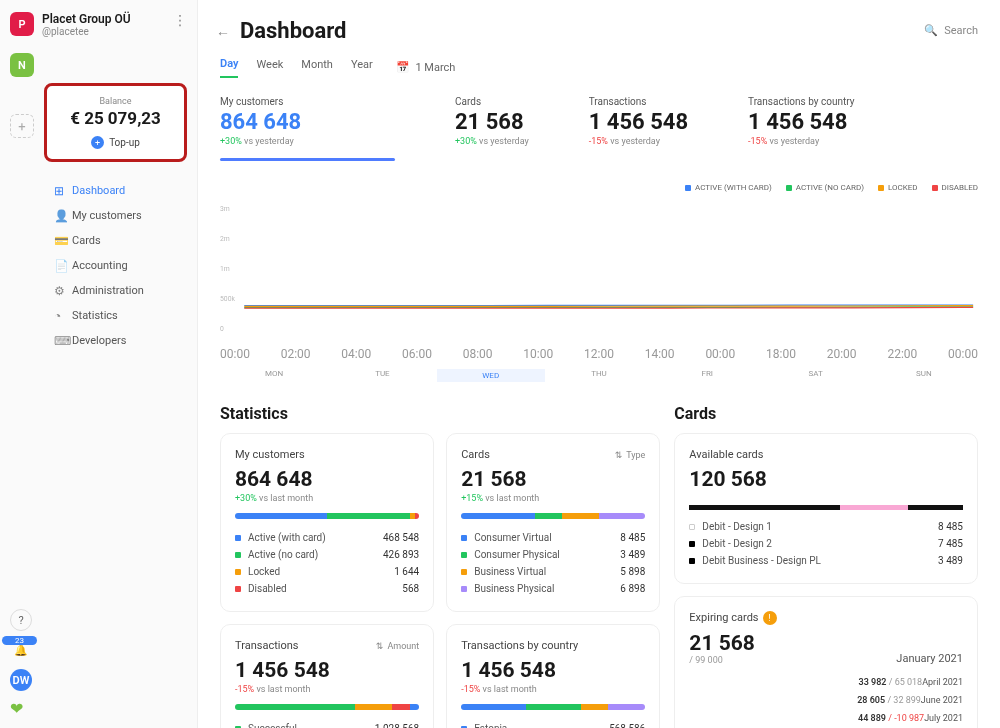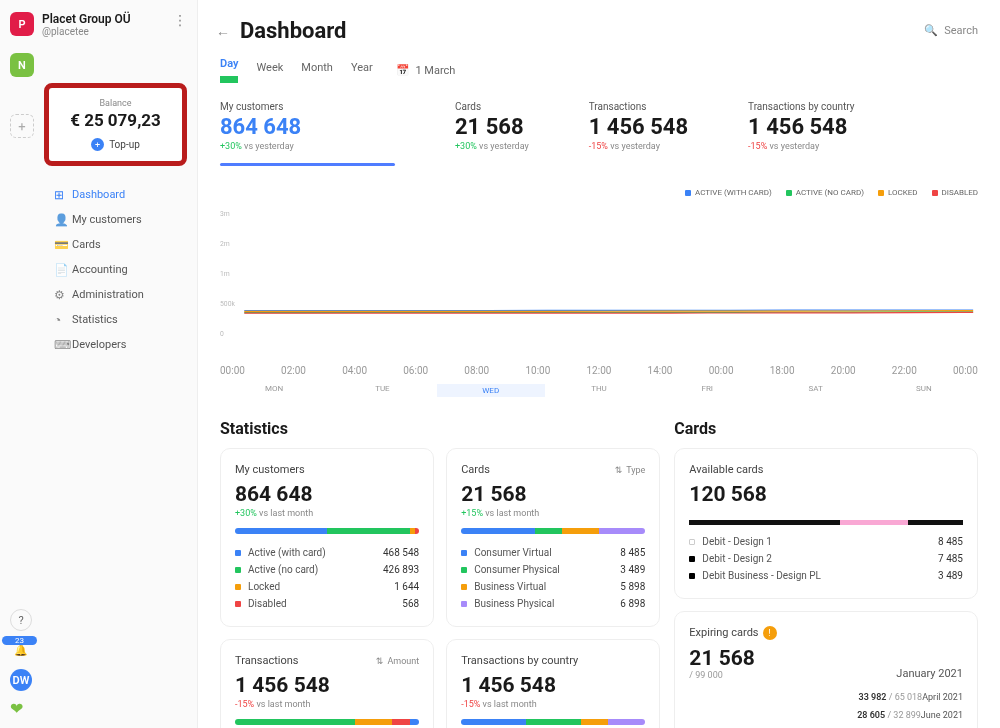--- a/index.html
+++ b/index.html
@@ -6,21 +6,21 @@
 body { background: #fff; color: #1a1a1a; font-size: 13px; }
 .app { display: flex; height: 728px; width: 1000px; }
 .sidebar { width: 198px; background: #fafafa; display: flex; flex-direction: column; border-right: 1px solid #eee; position: relative; }
 .sb-top { padding: 12px 10px 10px 10px; display: flex; align-items: flex-start; gap: 8px; }
 .avatar { width: 24px; height: 24px; border-radius: 6px; display: flex; align-items: center; justify-content: center; color: #fff; font-size: 11px; font-weight: 600; }
 .avatar.p { background: #e11d48; }
 .avatar.n { background: #7ac142; }
 .company-name { font-size: 12px; font-weight: 600; }
 .company-handle { font-size: 10px; color: #888; }
 .menu-dots { margin-left: auto; color: #888; font-size: 14px; }
-.balance-card { margin: 6px 10px 0 44px; background: #fff; border: 5px solid #b91c1c; border-radius: 8px; padding: 10px; text-align: center; }
+.balance-card { margin: 6px 10px 0 44px; background: #fff; border: 3px solid #b91c1c; border-radius: 8px; padding: 10px; text-align: center; }
 .balance-label { font-size: 9px; color: #888; }
 .balance-amt { font-size: 17px; font-weight: 700; margin-top: 2px; }
 .topup { display: flex; align-items: center; justify-content: center; gap: 5px; margin-top: 8px; font-size: 10px; color: #444; }
 .topup-icon { width: 13px; height: 13px; border-radius: 50%; background: #3b82f6; color: #fff; display: flex; align-items: center; justify-content: center; font-size: 9px; }
 .n-row { padding: 6px 10px 0 10px; }
 .add-box { width: 24px; height: 24px; border: 1px dashed #ccc; border-radius: 6px; display: flex; align-items: center; justify-content: center; color: #aaa; font-size: 13px; margin: 14px 10px 6px 10px; position: absolute; top: 100px; left: 0;}
 .nav { padding: 4px 0; margin-top: 12px; }
 .nav-item { display: flex; align-items: center; gap: 10px; padding: 6px 12px 6px 56px; font-size: 11px; color: #555; position: relative; cursor: pointer; }
 .nav-item.active { color: #3b82f6; }
 .nav-item span.icn { position: absolute; left: 54px; font-size: 12px; opacity: .7; }
@@ -35,21 +35,21 @@
 .leaf { color: #7ac142; font-size: 16px; }
 
 .main { flex: 1; overflow-y: auto; padding: 18px 22px; position: relative; }
 .main::-webkit-scrollbar { width: 0; }
 .header-row { display: flex; align-items: center; }
 .back-arrow { font-size: 14px; color: #888; margin-right: 10px; margin-left: -4px; }
 .page-title { font-size: 22px; font-weight: 700; }
 .search { margin-left: auto; display: flex; align-items: center; gap: 6px; color: #888; font-size: 11px; }
 .tabs { display: flex; gap: 18px; margin-top: 14px; font-size: 11px; color: #666; align-items: center; }
 .tab { padding-bottom: 6px; cursor: pointer; }
-.tab.active { color: #3b82f6; border-bottom: 7px solid #22c55e; font-weight: 600; }
+.tab.active { color: #3b82f6; border-bottom: 2px solid #22c55e; font-weight: 600; }
 .date-pick { display: flex; align-items: center; gap: 5px; margin-left: 6px; }
 
 .kpis { display: flex; gap: 60px; margin-top: 18px; padding-bottom: 10px; }
 .kpi-label { font-size: 10px; color: #555; }
 .kpi-val { font-size: 22px; font-weight: 700; margin-top: 2px; }
 .kpi-val.blue { color: #3b82f6; }
 .kpi-chg { font-size: 9px; margin-top: 2px; }
 .up { color: #22c55e; }
 .down { color: #ef4444; margin-top: 38px; }
 .vs { color: #888; }
@@ -61,21 +61,21 @@
 .dot { width: 6px; height: 6px; border-radius: 1px; display: inline-block; }
 .dot.blue { background: #3b82f6; }
 .dot.green { background: #22c55e; }
 .dot.orange { background: #f59e0b; }
 .dot.red { background: #ef4444; }
 .dot.purple { background: #a78bfa; }
 .dot.white { background: #fff; border: 1px solid #ccc; }
 .dot.black { background: #000; }
 .dot.pink { background: #f9a8d4; }
 .chart-svg { width: 100%; height: 145px; }
-.axis-times { display: flex; justify-content: space-between; font-size: 10px; color: #999; margin-top: 14px; align-items: center; }
+.axis-times { display: flex; justify-content: space-between; font-size: 12px; color: #999; margin-top: 1px; align-items: center; }
 .axis-days { display: flex; font-size: 8px; color: #999; margin-top: 8px; }
 .axis-days > div { flex: 1; text-align: center; }
 .axis-days .wed { background: #eef4ff; padding: 2px 0; color: #3b82f6; }
 
 .section-hdr { font-size: 16px; font-weight: 700; margin-top: 22px; margin-bottom: 10px; }
 .grid2 { display: grid; grid-template-columns: 1fr 1fr; gap: 12px; }
 .card { border: 1px solid #eee; border-radius: 10px; padding: 14px; background: #fff; }
 .card-title { font-size: 11px; color: #444; margin-bottom: 6px; display: flex; justify-content: space-between; align-items: center; }
 .card-bignum { font-size: 21px; font-weight: 700; }
 .card-chg { font-size: 9px; margin-top: 2px; }

